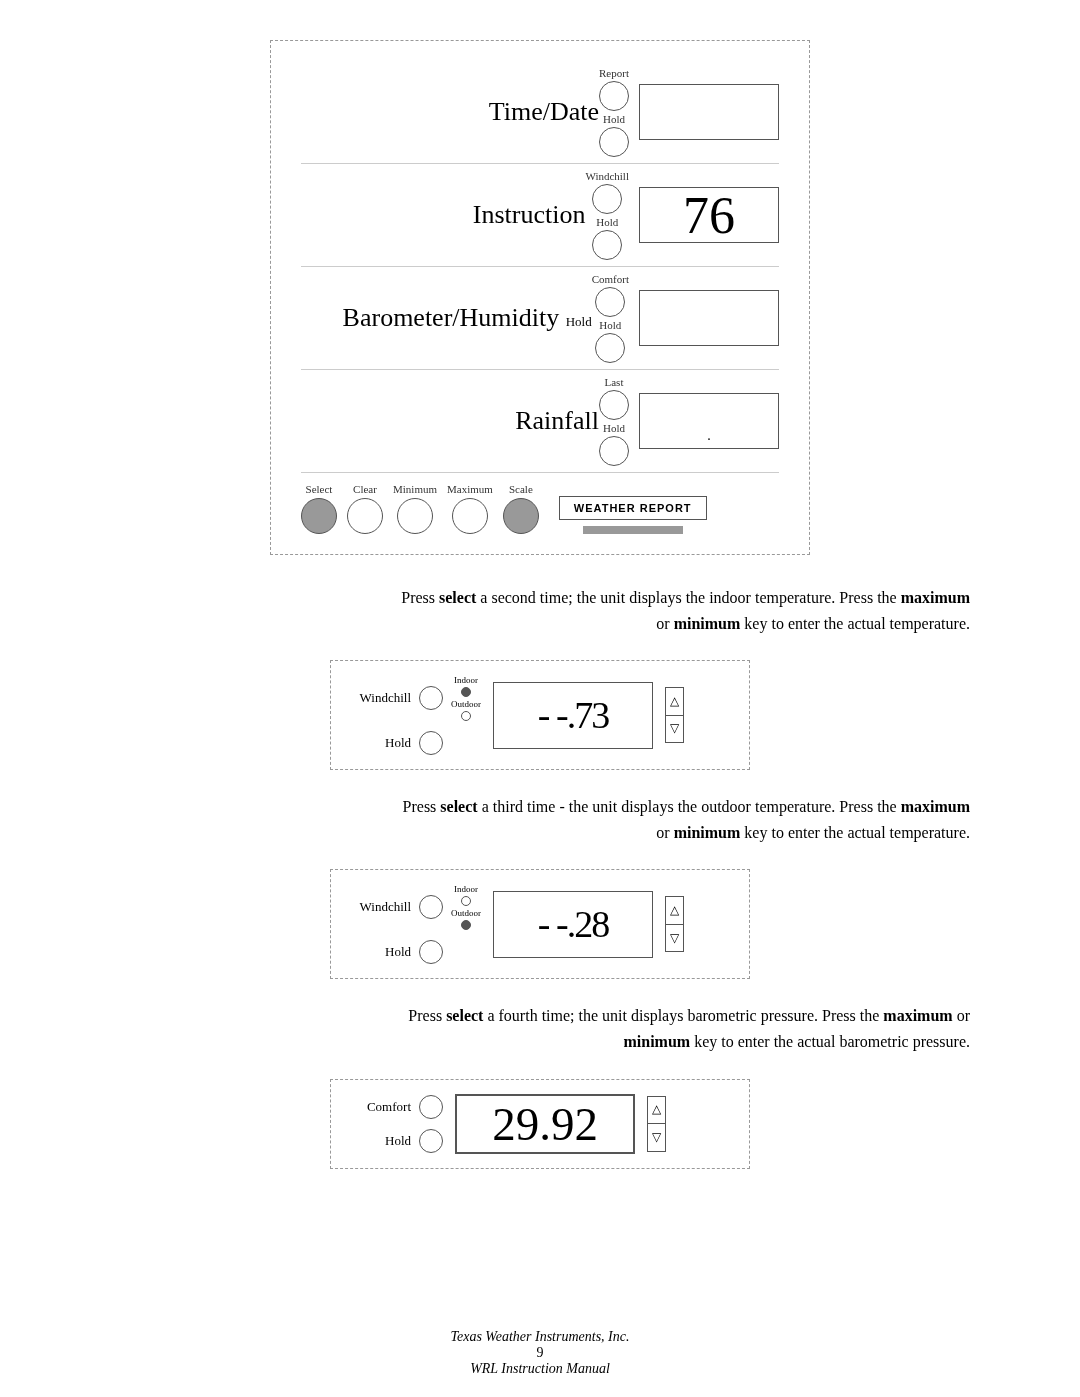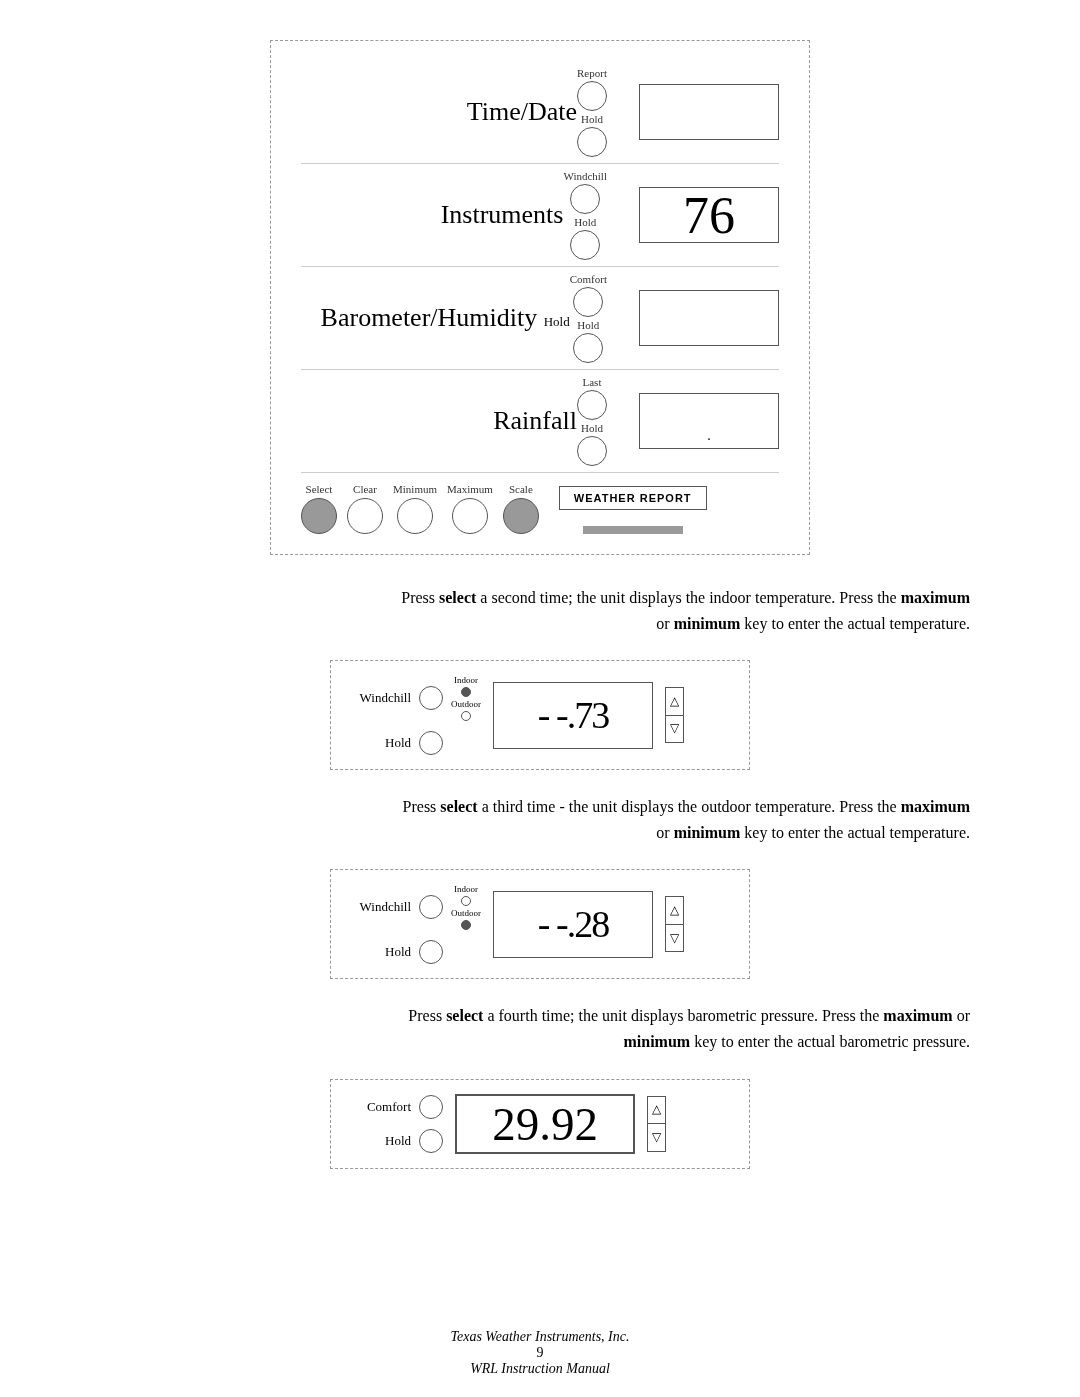--- a/index.html
+++ b/index.html
@@ -41,21 +41,21 @@
     .device-main-label {
       font-size: 26px;
       font-weight: normal;
     }
 
     .btn-group {
       display: flex;
       flex-direction: column;
       align-items: center;
       gap: 2px;
-      margin-right: 32px;
+      margin-right: 10px;
     }
     .btn-label {
       font-size: 11px;
       color: #333;
       text-align: center;
     }
     .circle-btn {
       width: 30px;
       height: 30px;
       border-radius: 50%;
@@ -110,21 +110,21 @@
     }
     .circle-btn-large.filled {
       background: #999;
     }
 
     .weather-report-box {
       margin-left: 20px;
       display: flex;
       flex-direction: column;
       align-items: center;
-      gap: 16px;
+      gap: 6px;
     }
     .weather-report-btn {
       border: 1.5px solid #555;
       padding: 5px 14px;
       font-size: 11px;
       letter-spacing: 1px;
       font-family: Arial, sans-serif;
       font-weight: bold;
     }
     .weather-report-bar {
@@ -278,21 +278,21 @@
       <span class="btn-label">Report</span>
       <span class="circle-btn"></span>
       <span class="btn-label">Hold</span>
       <span class="circle-btn"></span>
     </div>
     <div class="display-box empty"></div>
   </div>
 
   <div class="device-row">
     <div class="device-labels">
-      <span class="device-main-label">Instruments</span>
+      <span class="device-main-label">Instruction</span>
     </div>
     <div class="btn-group">
       <span class="btn-label">Windchill</span>
       <span class="circle-btn"></span>
       <span class="btn-label">Hold</span>
       <span class="circle-btn"></span>
     </div>
     <div class="display-box large-num">76</div>
   </div>
 

